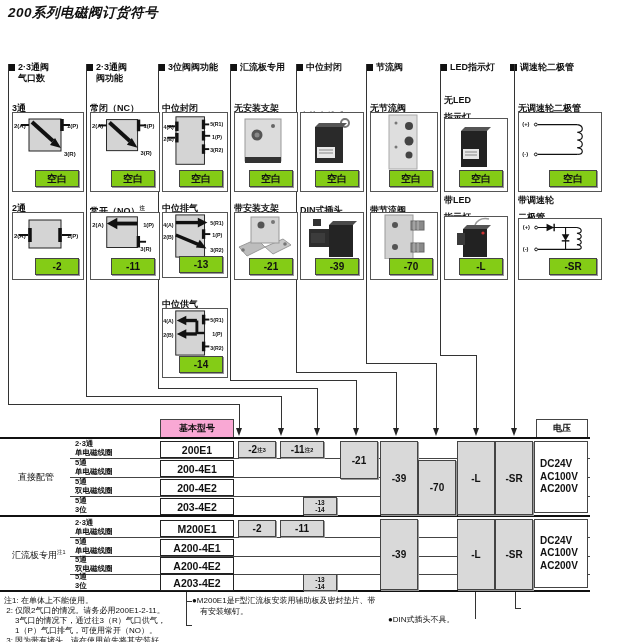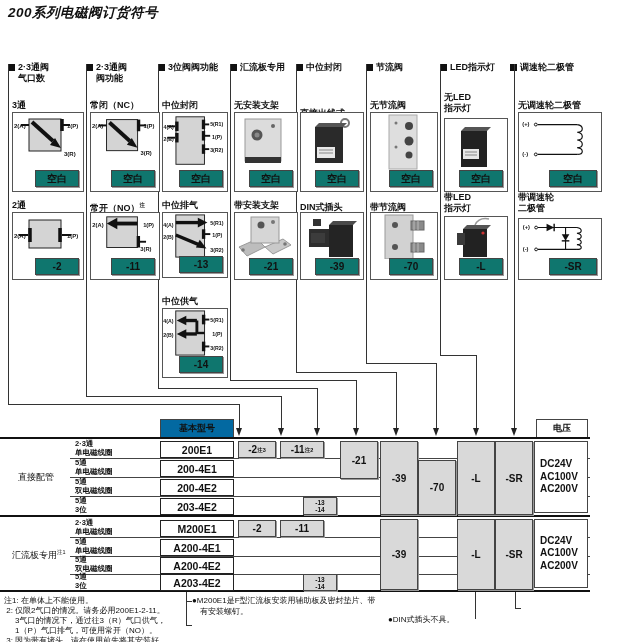--- a/index.html
+++ b/index.html
@@ -7,23 +7,23 @@
         font-family:"Liberation Sans","DejaVu Sans",sans-serif;color:#111;}
   .abs{position:absolute;}
   .pre{white-space:pre-line;}
   .prex{white-space:pre;}
   .title{left:8px;top:4px;font-size:13.5px;font-weight:700;letter-spacing:.5px;font-style:italic;}
   .sq{width:7px;height:7px;background:#111;}
   .hd{font-size:9px;font-weight:700;line-height:10.5px;}
   .vl{width:1px;background:#333;}
   .hl{height:1px;background:#333;}
   .arr{width:0;height:0;border-left:3.5px solid transparent;border-right:3.5px solid transparent;border-top:8px solid #222;}
-  .lbl{font-size:9px;font-weight:700;line-height:11px;}
+  .lbl{font-size:9px;font-weight:700;line-height:17px;}
   .cell{border:1px solid #555;background:#fff;}
-  .code{position:absolute;right:4px;bottom:4px;width:42px;height:15px;background:#0f766e;
+  .code{position:absolute;right:4px;bottom:4px;width:42px;height:15px;background:#84cc16;
         border:1px solid #444;display:flex;align-items:center;justify-content:center;
         font-size:10px;font-weight:700;box-shadow:1px 1px 0 #999;}
   .codew{width:46px;}
   .note{font-size:8px;line-height:10px;}
   .pt{font-size:6px;font-weight:700;fill:#111;}
   
   .thick{background:#111;}
   .thin{background:#444;height:1px;}
   .grplbl{font-size:9px;font-weight:400;}
   .typelbl{font-size:7.5px;font-weight:700;line-height:8.5px;}
@@ -358,21 +358,21 @@
       <path d="M60,9 c6,1 6,6 0,6 c6,1 6,6 0,6 c6,1 6,6 0,6 c6,1 6,5 0,5" fill="none" stroke="#111" stroke-width="1.2"></path>
       <line x1="19" y1="32" x2="60" y2="32" stroke="#111" stroke-width="1.2"></line>
       <circle cx="17" cy="32" r="1.5" fill="none" stroke="#111"></circle>
       <line x1="48" y1="9" x2="48" y2="32" stroke="#111" stroke-width="1.2"></line>
       <polygon points="44,16 52,16 48,23 " fill="#111"></polygon>
       <line x1="44" y1="23" x2="52" y2="23" stroke="#111" stroke-width="1.5"></line>
     </svg>
     <div class="code codew">-SR</div>
   </div>
 
-  <div class="abs hdrbox" style="left:160px;top:419px;width:72px;height:17px;background:#0369a1">基本型号</div>
+  <div class="abs hdrbox" style="left:160px;top:419px;width:72px;height:17px;background:#f9a8d4">基本型号</div>
   <div class="abs hdrbox" style="left:536px;top:419px;width:50px;height:17px;background:#fff">电压</div>
 
   <div class="abs thick" style="left:0;top:437px;width:590px;height:2px"></div>
   <div class="abs thin" style="left:70px;top:458px;width:520px"></div>
   <div class="abs thin" style="left:70px;top:477px;width:520px"></div>
   <div class="abs thin" style="left:70px;top:496px;width:520px"></div>
   <div class="abs thick" style="left:0;top:515px;width:590px;height:2px"></div>
   <div class="abs thin" style="left:70px;top:537px;width:520px"></div>
   <div class="abs thin" style="left:70px;top:556px;width:520px"></div>
   <div class="abs thin" style="left:70px;top:574px;width:520px"></div>

